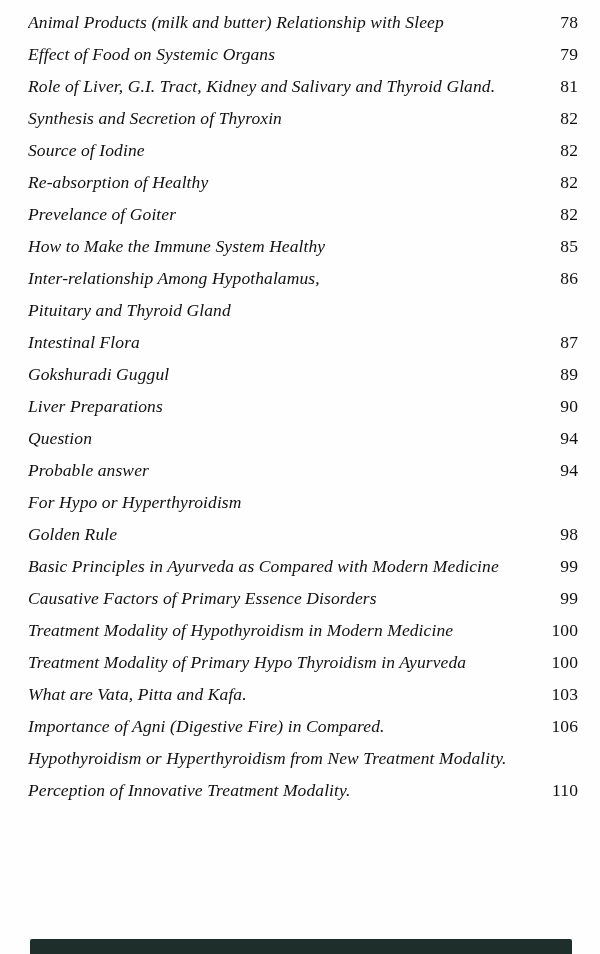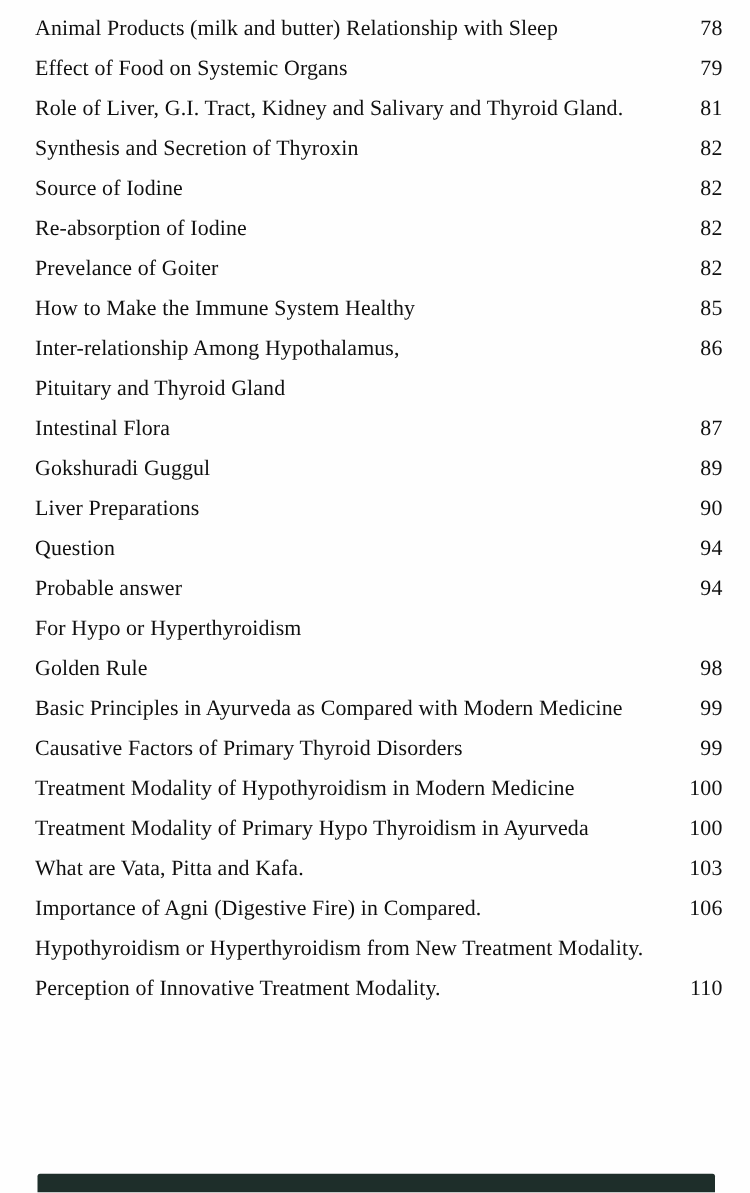--- a/index.html
+++ b/index.html
@@ -24,20 +24,21 @@
     height: 32px;
     line-height: 32px;
     font-size: 17.5px;
     letter-spacing: 0.1px;
     white-space: nowrap;
   }
   .toc-title {
     flex: 1 1 auto;
     overflow: hidden;
     padding-right: 12px;
+    font-style: italic;
   }
   .toc-page {
     flex: 0 0 auto;
     text-align: right;
     min-width: 34px;
   }
   .bottom-bar {
     position: absolute;
     left: 30px;
     right: 28px;
@@ -65,21 +66,21 @@
     </div>
     <div class="toc-row">
       <span class="toc-title">Synthesis and Secretion of Thyroxin</span>
       <span class="toc-page">82</span>
     </div>
     <div class="toc-row">
       <span class="toc-title">Source of Iodine</span>
       <span class="toc-page">82</span>
     </div>
     <div class="toc-row">
-      <span class="toc-title">Re-absorption of Iodine</span>
+      <span class="toc-title">Re-absorption of Healthy</span>
       <span class="toc-page">82</span>
     </div>
     <div class="toc-row">
       <span class="toc-title">Prevelance of Goiter</span>
       <span class="toc-page">82</span>
     </div>
     <div class="toc-row">
       <span class="toc-title">How to Make the Immune System Healthy</span>
       <span class="toc-page">85</span>
     </div>
@@ -117,21 +118,21 @@
     </div>
     <div class="toc-row">
       <span class="toc-title">Golden Rule</span>
       <span class="toc-page">98</span>
     </div>
     <div class="toc-row">
       <span class="toc-title">Basic Principles in Ayurveda as Compared with Modern Medicine</span>
       <span class="toc-page">99</span>
     </div>
     <div class="toc-row">
-      <span class="toc-title">Causative Factors of Primary Thyroid Disorders</span>
+      <span class="toc-title">Causative Factors of Primary Essence Disorders</span>
       <span class="toc-page">99</span>
     </div>
     <div class="toc-row">
       <span class="toc-title">Treatment Modality of Hypothyroidism in Modern Medicine</span>
       <span class="toc-page">100</span>
     </div>
     <div class="toc-row">
       <span class="toc-title">Treatment Modality of Primary Hypo Thyroidism in Ayurveda</span>
       <span class="toc-page">100</span>
     </div>

